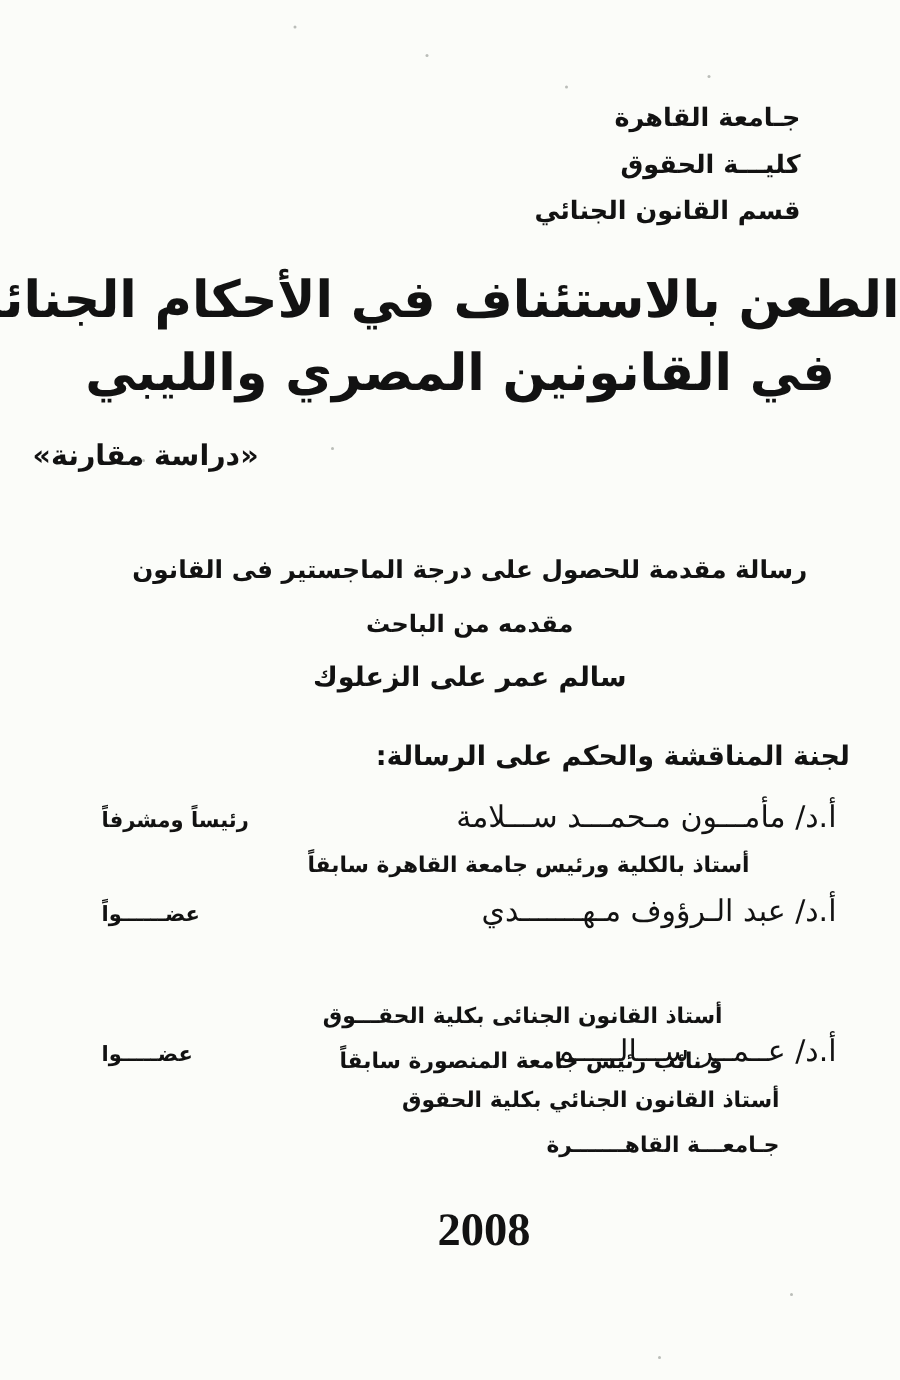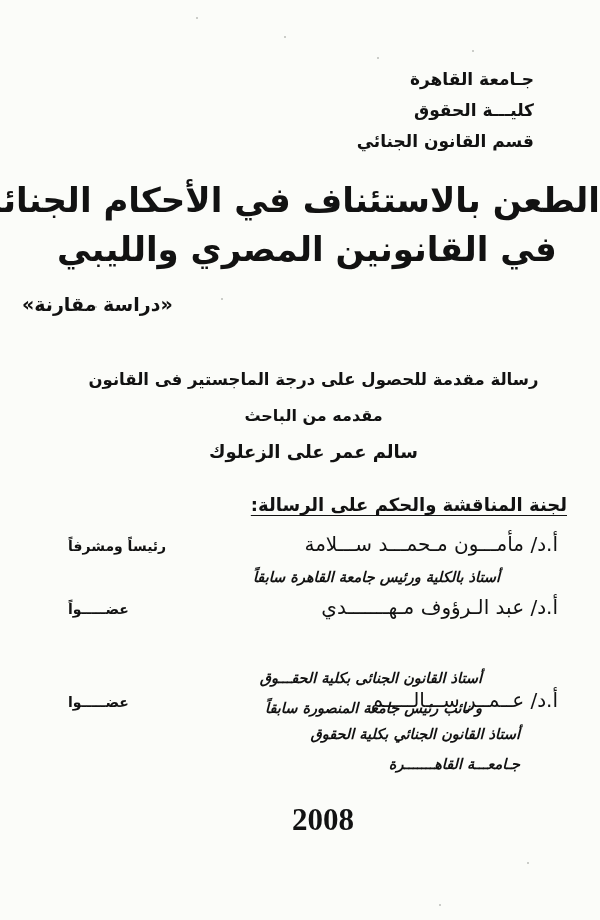--- a/index.html
+++ b/index.html
@@ -61,21 +61,20 @@
   }
   .thesis .t1 { font-size: 16.5px; }
   .thesis .t2 { font-size: 16px; text-align: center; }
   .thesis .t3 { font-size: 18px; }
   .cheading {
     position: absolute;
     top: 494px;
     right: 33px;
     font-weight: bold;
     font-size: 18px;
-    text-decoration: underline;
     text-underline-offset: 4px;
     white-space: nowrap;
   }
   .member {
     position: absolute;
     left: 0;
     right: 0;
   }
   .m1 { top: 532px; }
   .m2 { top: 595px; }
@@ -97,21 +96,20 @@
     font-size: 14px;
     white-space: nowrap;
   }
   .mdetails {
     margin-top: 7px;
     text-align: right;
     font-weight: bold;
     font-size: 14.5px;
     line-height: 30px;
     white-space: nowrap;
-    font-style: italic;
   }
   .m1 .mdetails { padding-right: 100px; line-height: 28px; }
   .m2 .mdetails { padding-right: 118px; margin-top: 44px; }
   .m3 .mdetails { padding-right: 80px; }
   .year {
     position: absolute;
     top: 802px;
     left: 0;
     right: 0;
     padding-left: 46px;
@@ -162,21 +160,21 @@
       <div class="mrole">رئيساً ومشرفاً</div>
     </div>
     <div class="mdetails">
       <div>أستاذ بالكلية ورئيس جامعة القاهرة سابقاً</div>
     </div>
   </div>
 
   <div class="member m2">
     <div class="mrow">
       <div class="mname">أ.د/ عبد الـرؤوف مـهـــــــدي</div>
-      <div class="mrole">عضـــــواً</div>
+      <div class="mrole">عضــــــواً</div>
     </div>
     <div class="mdetails">
       <div>أستاذ القانون الجنائى بكلية الحقـــوق</div>
       <div>و نائب رئيس جامعة المنصورة سابقاً</div>
     </div>
   </div>
 
   <div class="member m3">
     <div class="mrow">
       <div class="mname">أ.د/ عــمــر ســـالـــــم</div>

